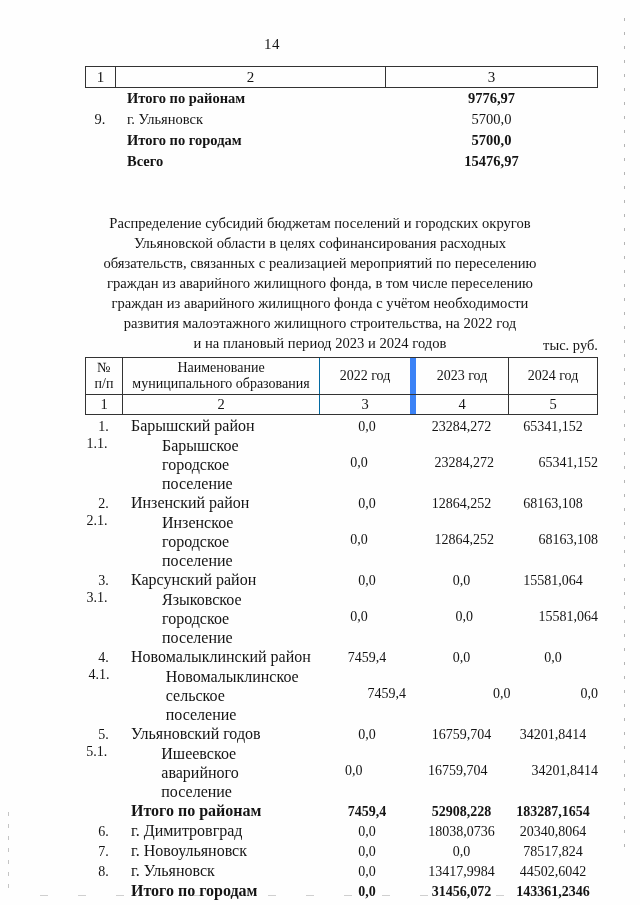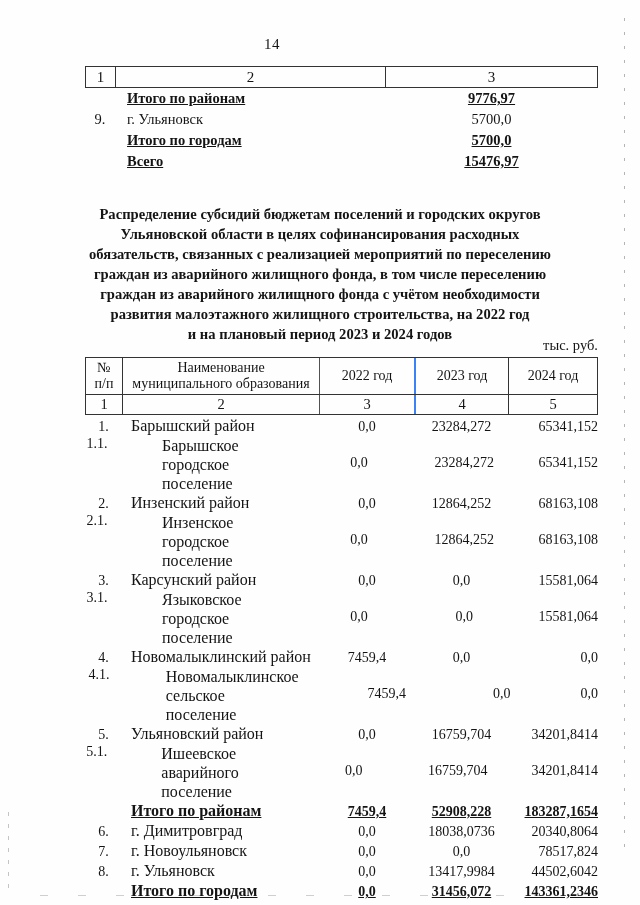--- a/index.html
+++ b/index.html
@@ -116,39 +116,39 @@
     width: 270px;
     padding-left: 12px;
     box-sizing: border-box;
     font-size: 14.5px;
   }
   .cont-row .c-val {
     flex: 1;
     text-align: center;
     font-size: 14.5px;
   }
-  .bold { font-weight: bold; text-decoration: underline; }
+  .bold { font-weight: bold; }
 
   .tbl-caption {
     position: absolute;
     top: 181px;
     left: 0;
     width: 598px;
     text-align: right;
     font-size: 14.5px;
   }
 
   
   .heading {
     position: absolute;
-    top: 204px;
+    top: 213px;
     left: 72px;
     width: 496px;
     text-align: center;
-    font-weight: bold;
+    font-weight: normal;
     font-size: 14.6px;
     line-height: 20px;
   }
   .heading div { white-space: nowrap; }
 
   .units {
     position: absolute;
     top: 337px;
     left: 0;
     width: 598px;
@@ -173,21 +173,21 @@
     display: flex;
     align-items: center;
     justify-content: center;
     text-align: center;
     font-size: 14px;
     line-height: 16px;
     box-sizing: border-box;
   }
   .col-1 { width: 37px; border-right: 1px solid #333; }
   .col-2 { width: 197px; border-right: 1px solid #0369a1; }
-  .col-3 { width: 96px; border-right: 2px solid #3b82f6; }
+  .col-3 { width: 96px; border-right: 6px solid #3b82f6; }
   .col-4 { width: 93px; border-right: 1px solid #333; }
   .col-5 { flex: 1; }
 
   .mt-numrow {
     display: flex;
     border: 1px solid #333;
     border-top: none;
     height: 20px;
     box-sizing: border-box;
   }
@@ -212,21 +212,21 @@
   }
   .mt-row .m-name {
     width: 197px;
     padding-left: 9px;
     box-sizing: border-box;
     font-size: 16px;
     line-height: 19px;
   }
   .mt-row .m-v3 { width: 96px; text-align: center; font-size: 14px; }
   .mt-row .m-v4 { width: 93px; text-align: center; font-size: 14px; }
-  .mt-row .m-v5 { flex: 1; text-align: right; font-size: 14px; }
+  .mt-row .m-v5 { flex: 1; text-align: center; font-size: 14px; }
 
   .mt-row.two-line { min-height: 38px; gap: 44px; }
   .mt-row.two-line .m-num,
   .mt-row.two-line .m-v3,
   .mt-row.two-line .m-v4,
   .mt-row.two-line .m-v5 { align-self: flex-start; }
   .mt-row.two-line .m-name { white-space: pre-line; }
   .mt-row.two-line .m-v3,
   .mt-row.two-line .m-v4,
   .mt-row.two-line .m-v5 { padding-top: 19px; }
@@ -366,21 +366,21 @@
         <div class="mt-row two-line">
           <div class="m-num">4.1.</div>
           <div class="m-name">Новомалыклинское сельское
 поселение</div>
           <div class="m-v3">7459,4</div>
           <div class="m-v4">0,0</div>
           <div class="m-v5">0,0</div>
         </div>
         <div class="mt-row">
           <div class="m-num">5.</div>
-          <div class="m-name">Ульяновский район</div>
+          <div class="m-name">Ульяновский годов</div>
           <div class="m-v3">0,0</div>
           <div class="m-v4">16759,704</div>
           <div class="m-v5">34201,8414</div>
         </div>
         <div class="mt-row two-line">
           <div class="m-num">5.1.</div>
           <div class="m-name">Ишеевское аварийного
 поселение</div>
           <div class="m-v3">0,0</div>
           <div class="m-v4">16759,704</div>

